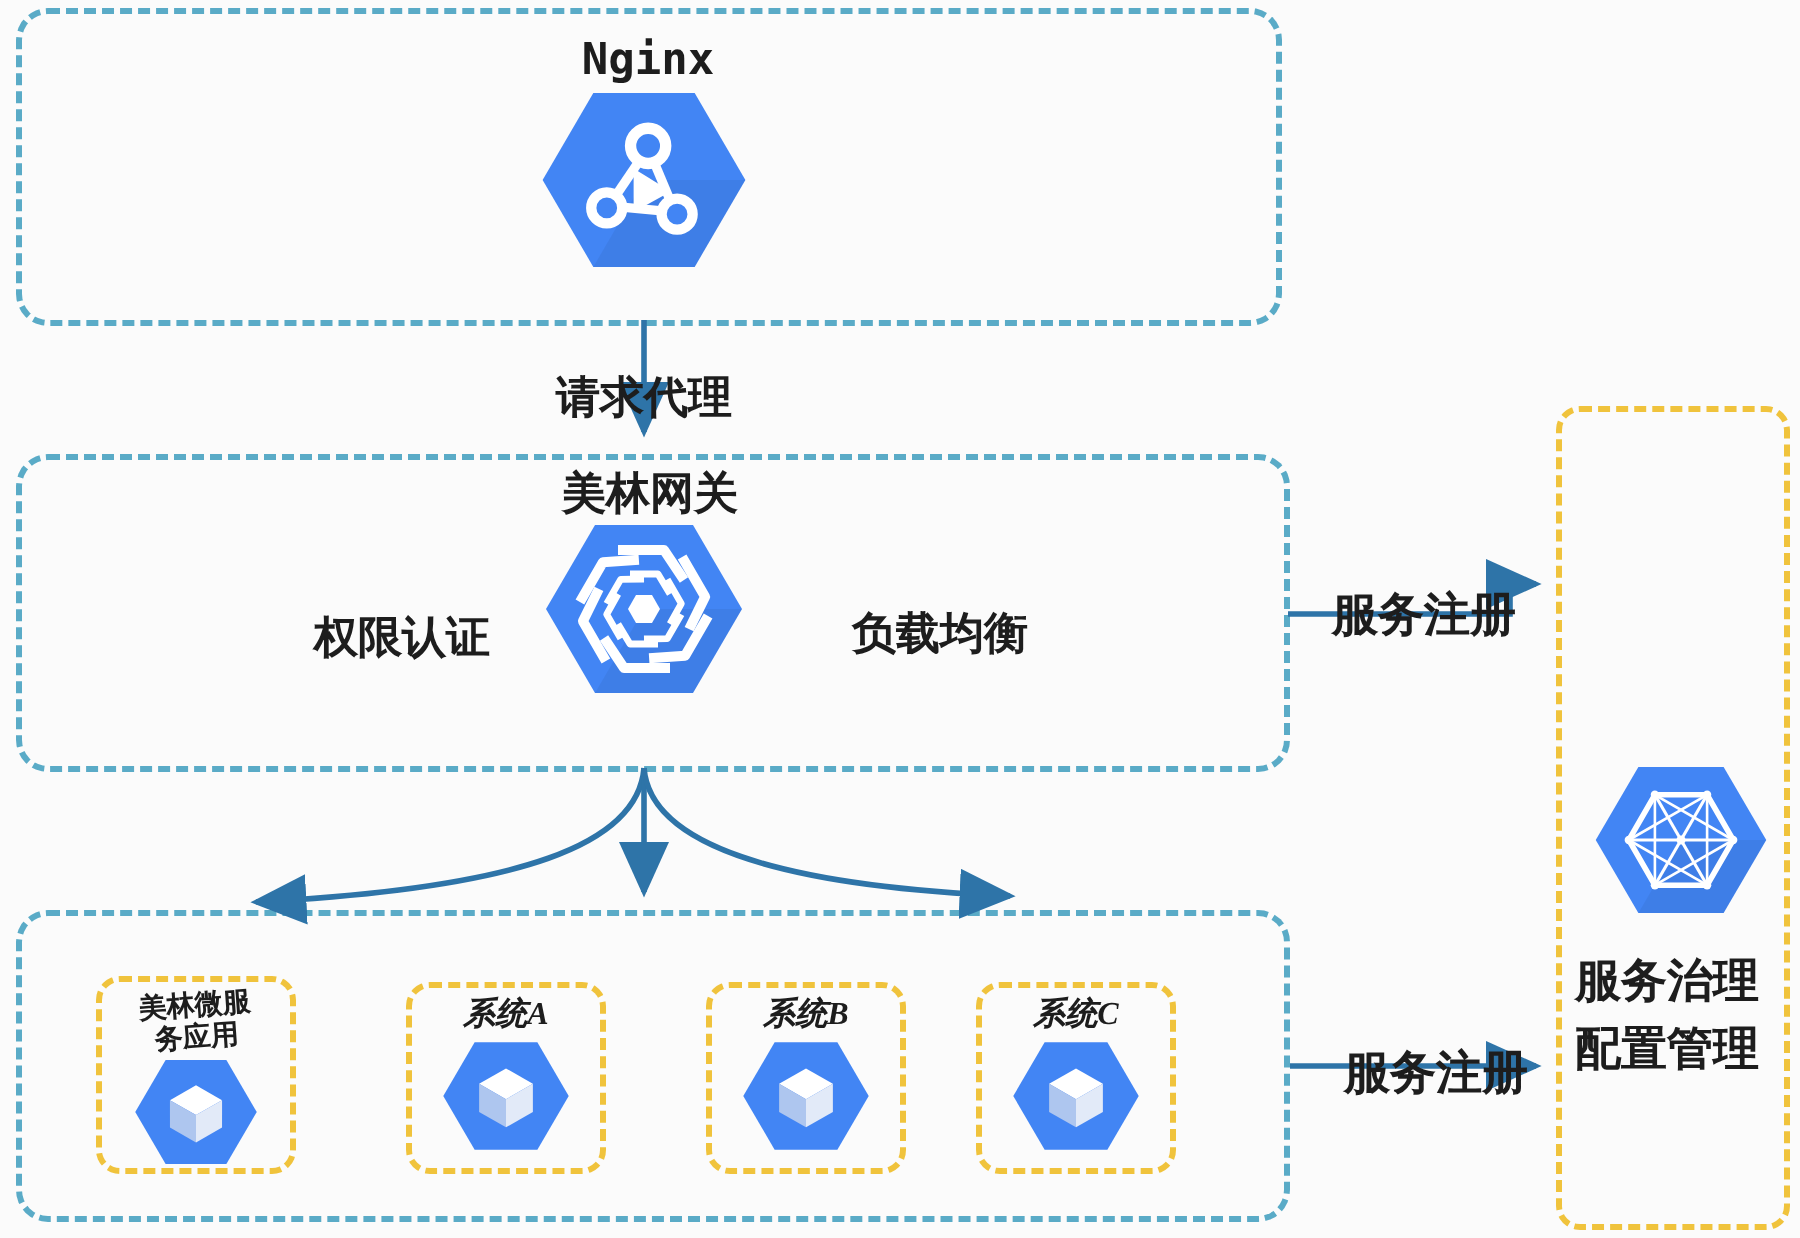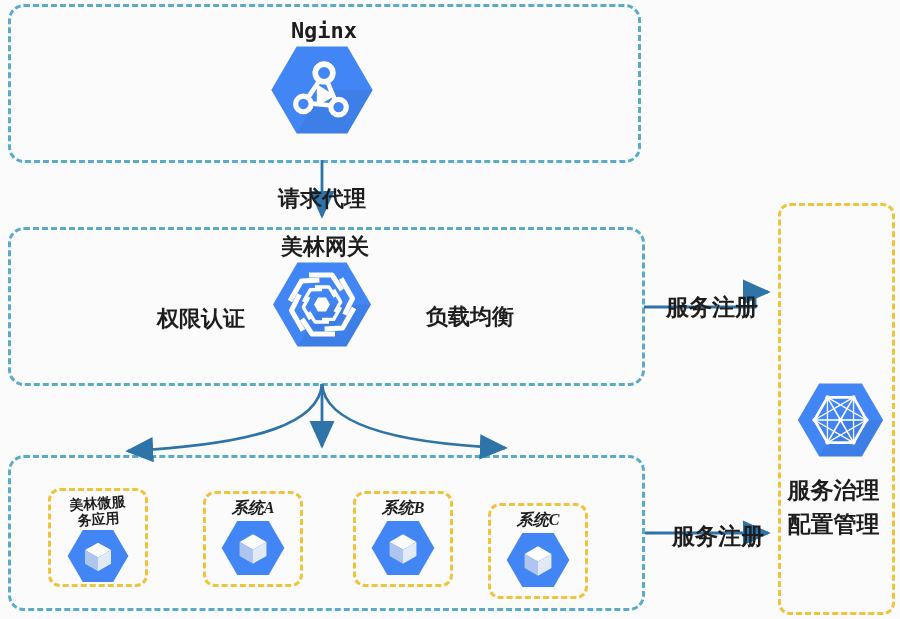--- a/index.html
+++ b/index.html
@@ -136,21 +136,21 @@
   <div class="card" style="left:353px;top:491px;">
     <div class="card-label t16">系统B</div>
     <svg width="64" height="56" viewBox="0 0 100 87" style="margin-top:3px;">
       <polygon points="99,43.5 74.5,1.5 25.5,1.5 1,43.5 25.5,85.5 74.5,85.5" fill="#4285f4"></polygon>
       <polygon points="50,22 71,34 50,46 29,34" fill="#ffffff"></polygon>
       <polygon points="29,34 50,46 50,68 29,56" fill="#aec6ef"></polygon>
       <polygon points="71,34 50,46 50,68 71,56" fill="#e2eaf8"></polygon>
     </svg>
   </div>
 
-  <div class="card" style="left:488px;top:491px;margin-top:12px;">
+  <div class="card" style="left:488px;top:491px;">
     <div class="card-label t16">系统C</div>
     <svg width="64" height="56" viewBox="0 0 100 87" style="margin-top:3px;">
       <polygon points="99,43.5 74.5,1.5 25.5,1.5 1,43.5 25.5,85.5 74.5,85.5" fill="#4285f4"></polygon>
       <polygon points="50,22 71,34 50,46 29,34" fill="#ffffff"></polygon>
       <polygon points="29,34 50,46 50,68 29,56" fill="#aec6ef"></polygon>
       <polygon points="71,34 50,46 50,68 71,56" fill="#e2eaf8"></polygon>
     </svg>
   </div>
 
   <div class="label t17" style="left:663px;top:523px;width:110px;">服务注册</div>

